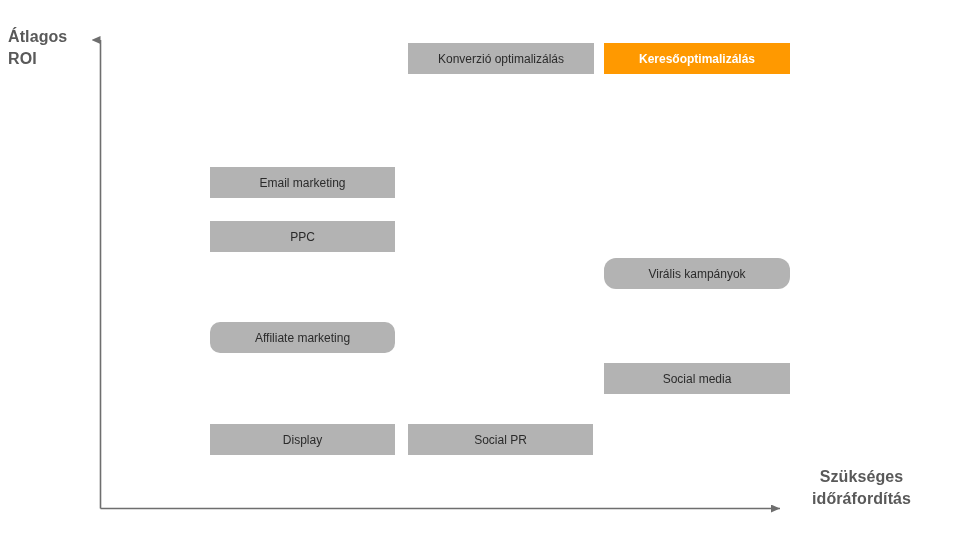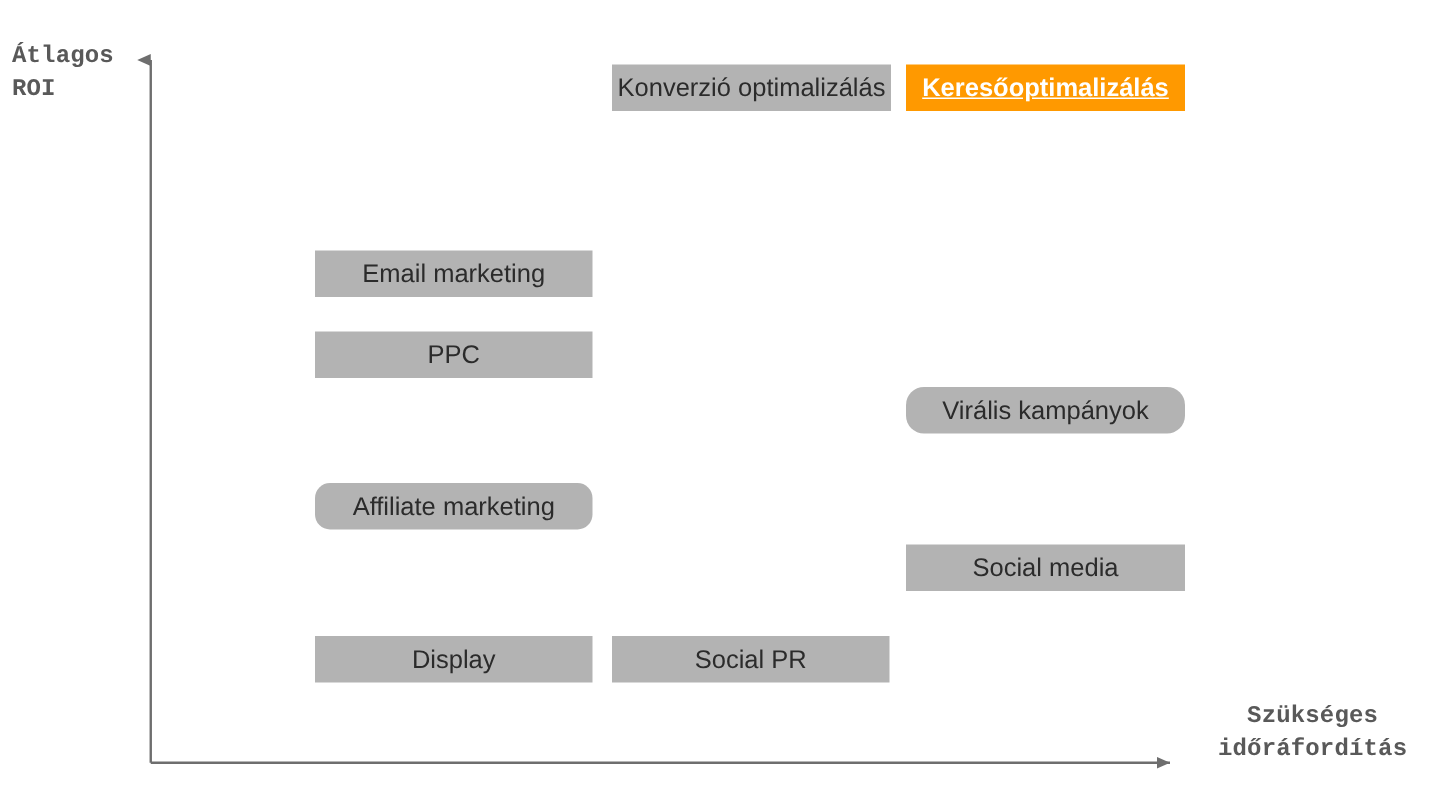--- a/index.html
+++ b/index.html
@@ -22,21 +22,21 @@
     position: absolute;
     left: 0;
     top: 0;
     width: 960px;
     height: 540px;
     pointer-events: none;
   }
 
   .axis-title {
     position: absolute;
-    font-family: Liberation Mono, monospace;
+    font-family: Liberation Sans, sans-serif;
     font-weight: bold;
     font-size: 16px;
     line-height: 22px;
     color: #595959;
     letter-spacing: 0.1px;
     white-space: pre-line;
   }
   #y-axis-title {
     left: 8px;
     top: 26px;
@@ -51,32 +51,31 @@
   
   .item-box {
     position: absolute;
     box-sizing: border-box;
     display: flex;
     align-items: center;
     justify-content: center;
     background: #b3b3b3;
     color: #2b2b2b;
     font-family: "Liberation Sans", "DejaVu Sans", sans-serif;
-    font-size: 17px;
+    font-size: 12px;
     font-weight: normal;
     line-height: 1;
     text-align: center;
     white-space: nowrap;
     user-select: none;
   }
   .item-box.highlight {
     background: #ff9900;
     color: #ffffff;
     font-weight: bold;
-    text-decoration: underline;
   }
 </style>
 </head>
 <body>
 
 <div id="canvas">
 
   <svg id="axes-svg" viewBox="0 0 960 540" xmlns="http://www.w3.org/2000/svg">
     <defs>
       <marker id="arrow-up" markerWidth="8" markerHeight="9" refX="4" refY="9" orient="auto" markerUnits="userSpaceOnUse">

